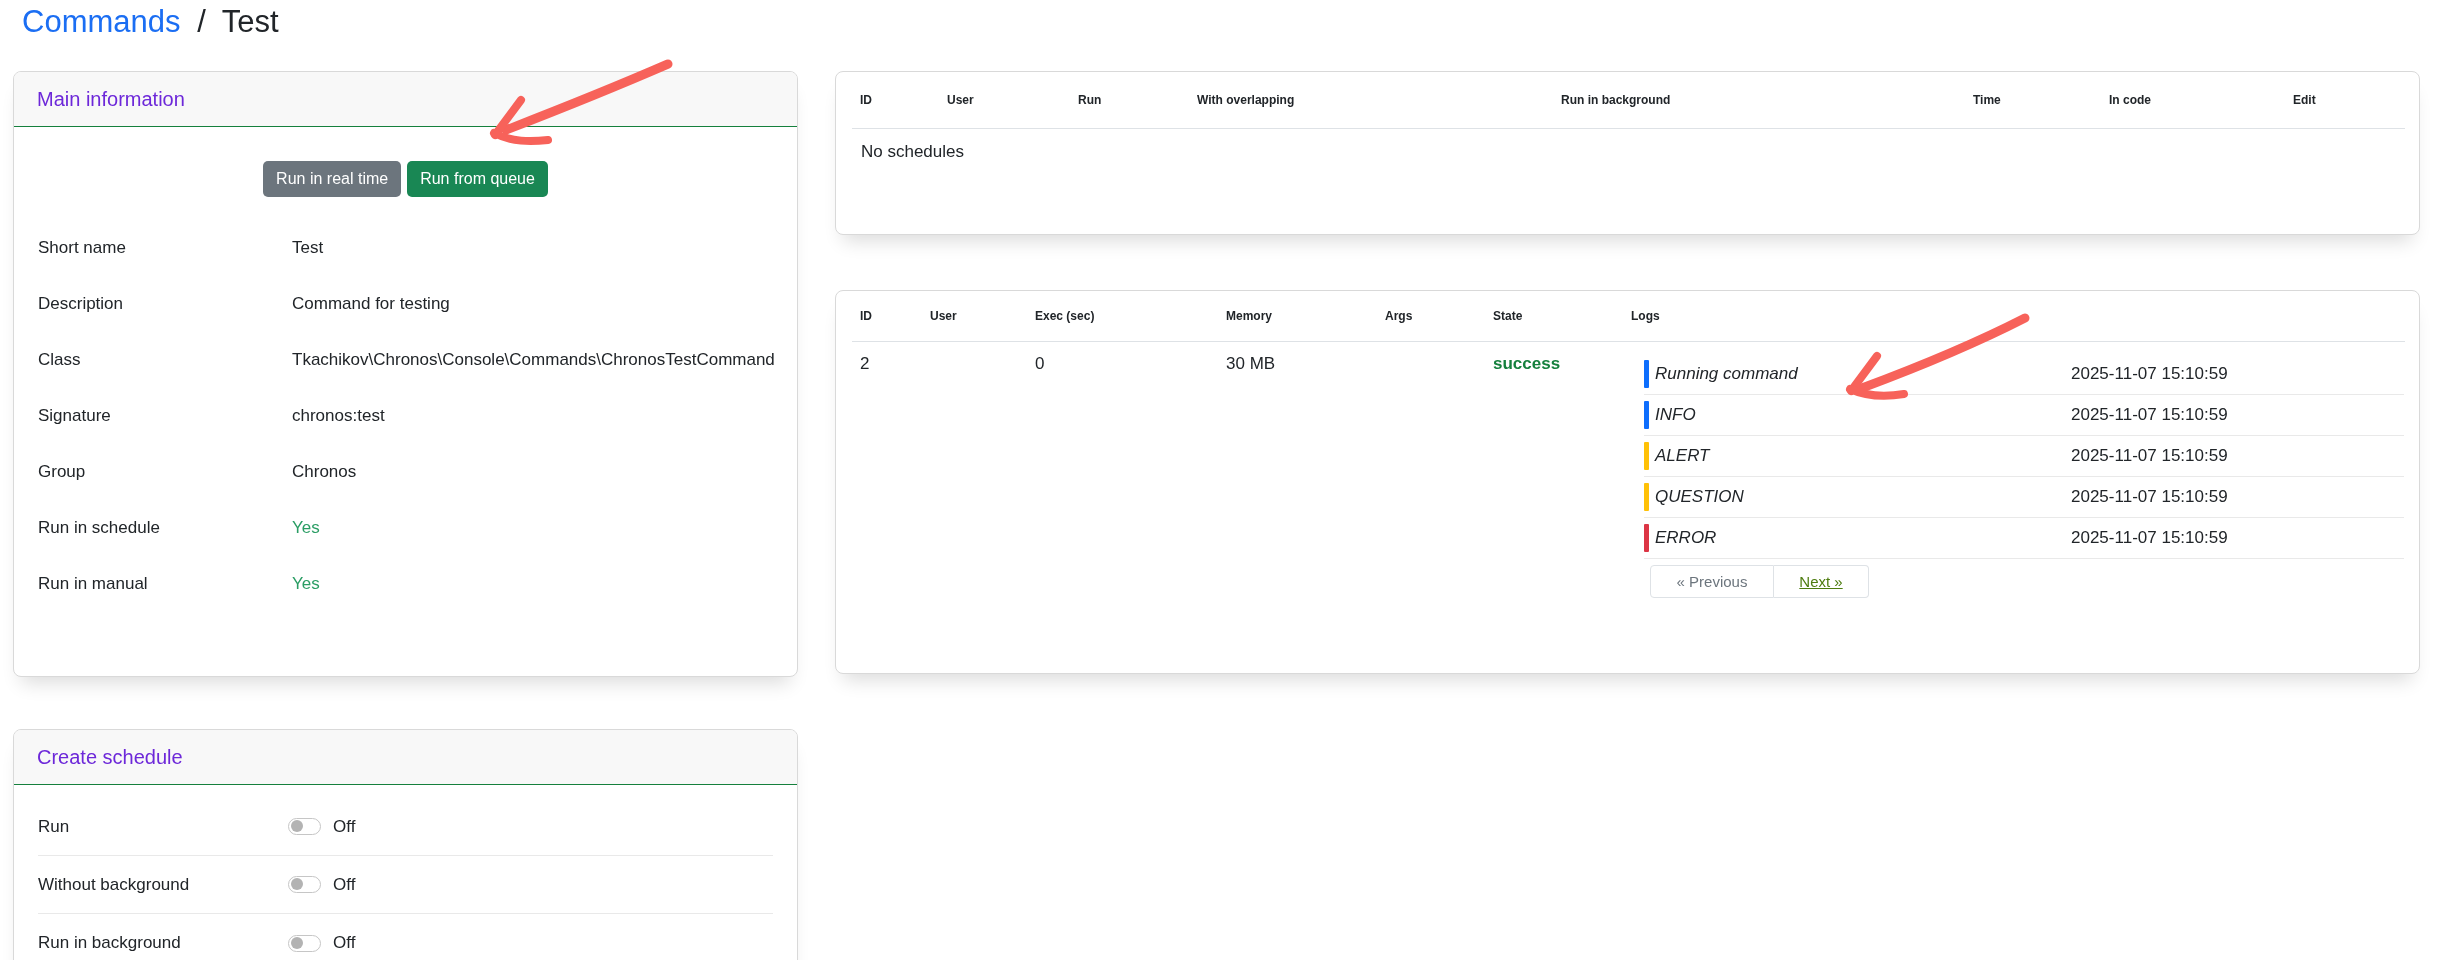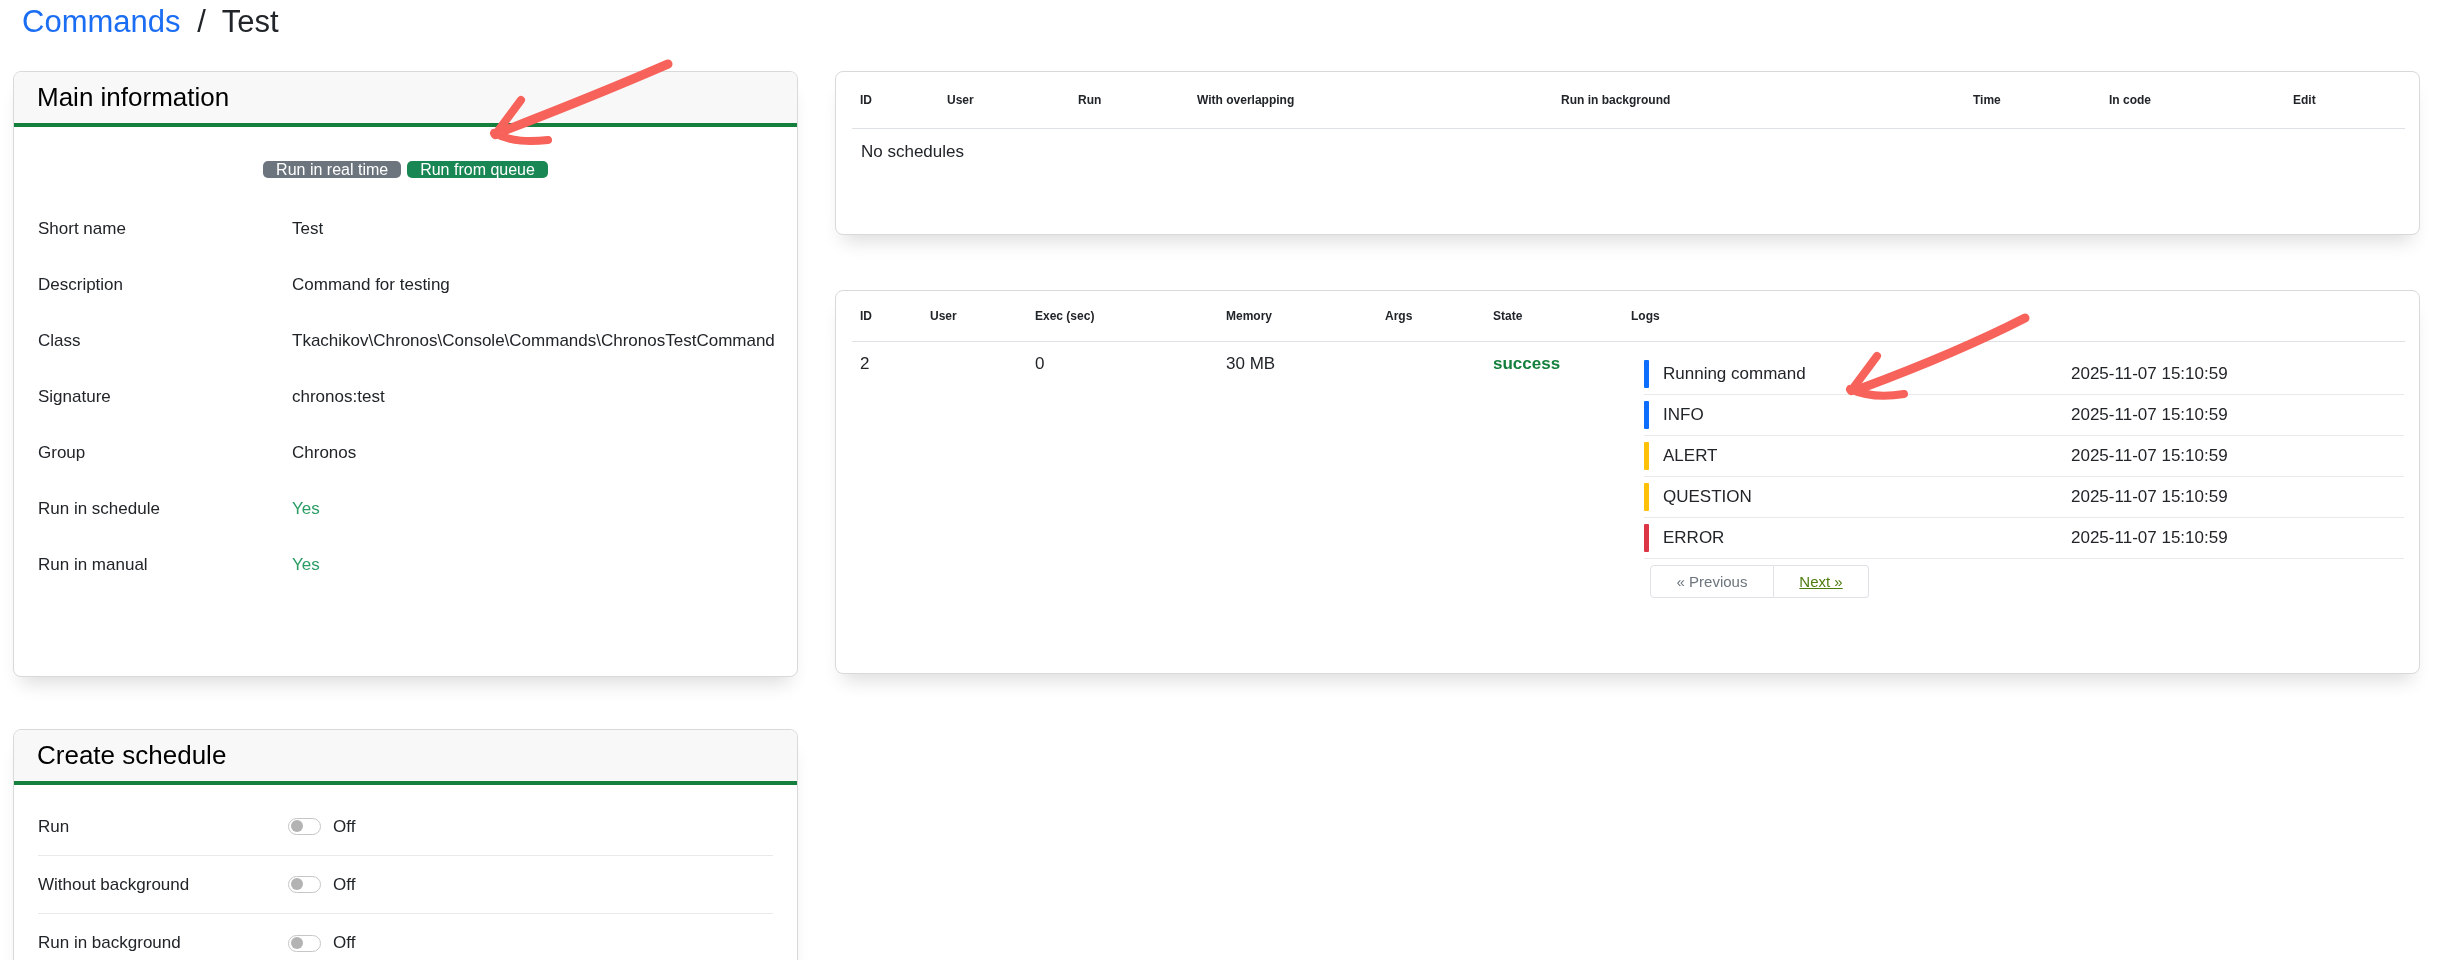--- a/index.html
+++ b/index.html
@@ -9,31 +9,31 @@
 
   
   .breadcrumb { position:absolute; left:22px; top:4px; font-size:31px; color:#212529; }
   .breadcrumb a { text-decoration:none; cursor:pointer; }
   .breadcrumb .sep { margin:0 8px; }
 
   
   .panel { position:absolute; background:#fff; border:1px solid #d9d9d9; border-radius:8px;
            box-shadow:0 14px 18px -8px rgba(0,0,0,.14); }
   .panel-header { height:55px; display:flex; align-items:center; padding:0 23px;
-                  font-size:26px; color:#000000; background:#f8f8f8;
-                  border-bottom:4px solid #15803d; border-radius:7px 7px 0 0; }
+                  font-size:20px; color:#6d28d9; background:#f8f8f8;
+                  border-bottom:1px solid #15803d; border-radius:7px 7px 0 0; }
 
   .panel-main      { left:13px;  top:71px;  width:785px;  height:606px; }
   .panel-schedules { left:835px; top:71px;  width:1585px; height:164px; }
   .panel-runs      { left:835px; top:290px; width:1585px; height:384px; }
   .panel-create    { left:13px;  top:729px; width:785px;  height:300px; }
 
   
   .btn-row { margin-top:34px; display:flex; justify-content:center; gap:6px; }
-  .btn { height:17px; padding:0 13px; border:none; border-radius:5px; color:#fff;
+  .btn { height:36px; padding:0 13px; border:none; border-radius:5px; color:#fff;
          font-size:16px; font-family:inherit; cursor:pointer; }
   .fields { margin-top:23px; }
   .field-row { display:flex; align-items:center; height:56px; }
   .field-label { flex:0 0 278px; padding-left:24px; font-size:17px; }
   .field-value { font-size:17px; }
 
   
   .tbl { border-collapse:collapse; margin:0 16px; width:1553px; table-layout:fixed; }
   .tbl th { text-align:left; font-size:12px; font-weight:bold; color:#212529;
             padding-left:8px; border-bottom:1px solid #dee2e6; vertical-align:middle; }
@@ -42,21 +42,21 @@
   .empty-cell { font-size:17px; padding:13px 0 13px 9px; }
   .panel-runs .tbl td { vertical-align:top; font-size:17px; padding:12px 0 0 8px; }
   .panel-runs .tbl td.logs-cell { padding:12px 0 0 0; }
 
   
   .log-list { margin-left:21px; width:760px; }
   .log-row { position:relative; display:flex; align-items:center; height:41px;
              border-bottom:1px solid #e9e9e9; }
   .log-row:last-of-type { border-bottom:none; }
   .log-bar { width:5px; height:28px; border-radius:1px; flex:0 0 5px; }
-  .log-label { margin-left:14px; font-size:17px; }
+  .log-label { margin-left:6px; font-size:17px;font-style:italic; }
   .log-time { position:absolute; left:427px; font-size:17px; }
 
   
   .pagination { display:flex; margin:6px 0 0 6px; }
   .page-item { height:33px; display:flex; align-items:center; justify-content:center;
                background:#fff; border:1px solid #dee2e6; font-size:15px; }
   .page-prev { width:124px; color:#6c757d; border-radius:4px 0 0 4px; }
   .page-next { width:95px; border-left:none; border-radius:0 4px 4px 0; }
   .page-next a { text-decoration:underline; cursor:pointer; }
 

